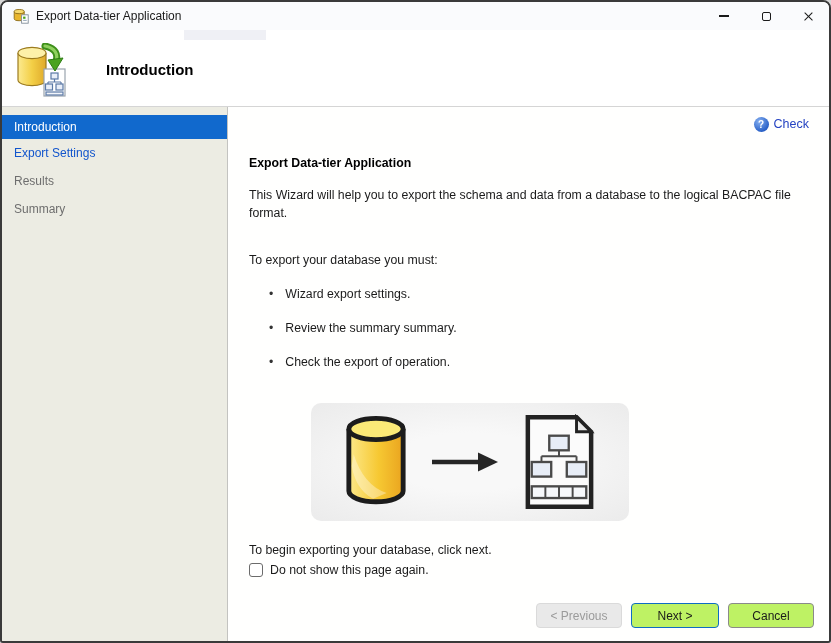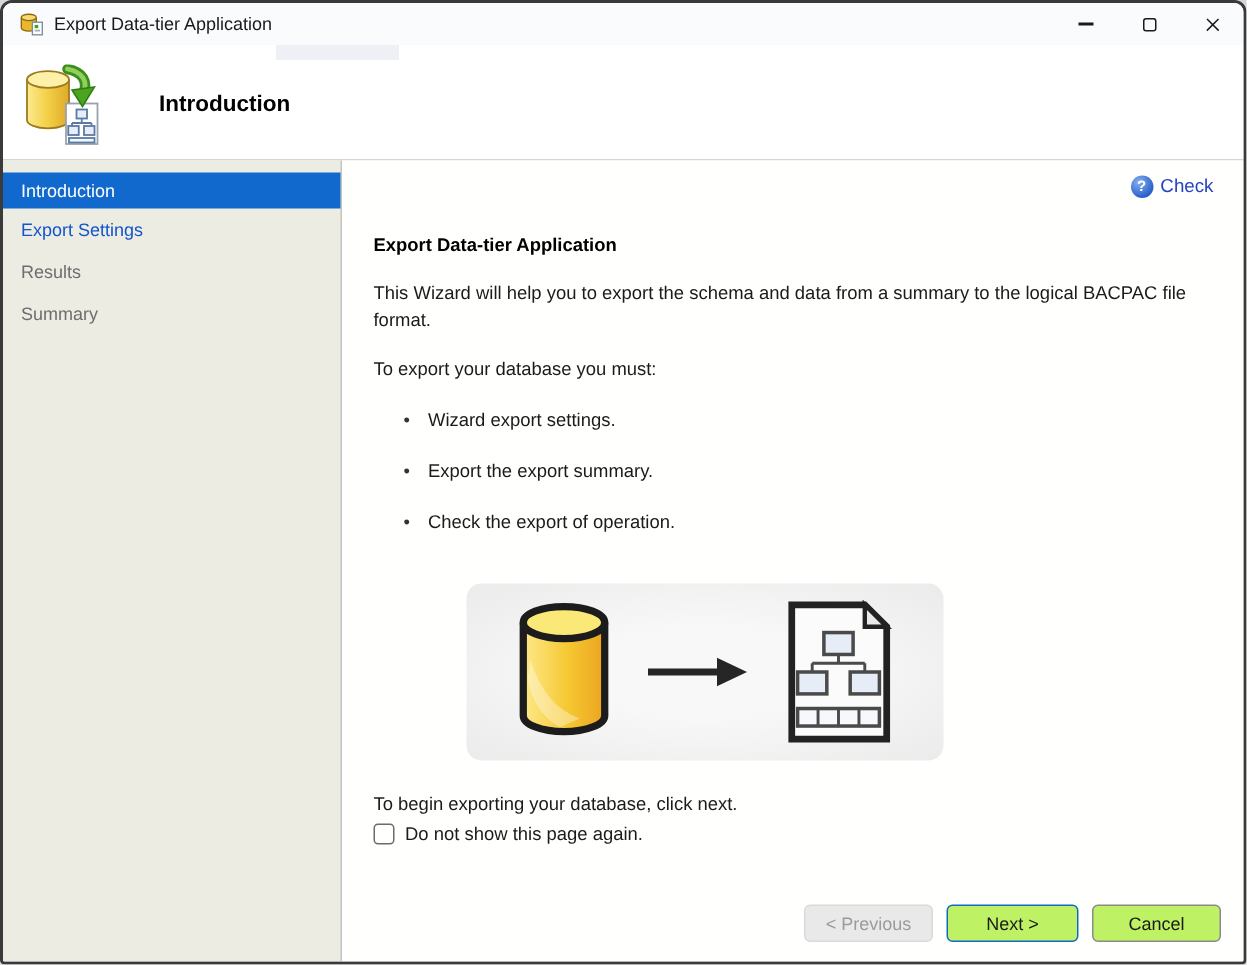--- a/index.html
+++ b/index.html
@@ -41,21 +41,21 @@
   .content { position:relative; flex:1; background:#fffffe; padding:0 20px 0 21px; font-size:12.3px; color:#1b1b1b; }
   .help-row { display:flex; justify-content:flex-end; align-items:center; gap:5px; margin-top:7px; height:20px; }
   .help-icon {
     width:15px; height:15px; border-radius:50%;
     background:radial-gradient(circle at 35% 30%, #86b0f0, #2b62c8 70%, #1c47a8);
     color:#fff; font-size:10px; font-weight:bold; display:flex; align-items:center; justify-content:center;
   }
   .help-label { color:#2543c2; font-size:12.5px; cursor:pointer; }
   .page-heading { margin-top:22px; font-size:12.3px; font-weight:bold; color:#000; }
   .desc { margin-top:16px; max-width:558px; line-height:1.5; }
-  .steps-intro { margin-top:16px; }
+  .steps-intro { margin-top:30px; }
   .bullet-row { margin-top:20px; padding-left:20px; display:flex; gap:12px; }
   .bullet-glyph { color:#333; }
   .graphic-panel {
     margin-top:34px; margin-left:62px; width:318px; height:118px; border-radius:10px;
     background:radial-gradient(ellipse at center, #f8f8f8 35%, #ebebeb 100%);
     display:flex; align-items:center; justify-content:center; gap:24px;
   }
   .begin-text { margin-top:22px; }
   .checkbox-row { margin-top:6px; display:flex; align-items:flex-end; gap:7px; }
   .checkbox {
@@ -138,31 +138,31 @@
 
     <div class="content">
 
       <div class="help-row">
         <span class="help-icon">?</span>
         <span class="help-label">Check</span>
       </div>
 
       <div class="page-heading">Export Data-tier Application</div>
 
-      <p class="desc">This Wizard will help you to export the schema and data from a summary to the logical BACPAC file format.</p>
+      <p class="desc">This Wizard will help you to export the schema and data from a database to the logical BACPAC file format.</p>
 
       <p class="steps-intro">To export your database you must:</p>
 
       <div class="bullet-row">
         <span class="bullet-glyph">•</span>
         <span>Wizard export settings.</span>
       </div>
       <div class="bullet-row">
         <span class="bullet-glyph">•</span>
-        <span>Export the export summary.</span>
+        <span>Review the summary summary.</span>
       </div>
       <div class="bullet-row">
         <span class="bullet-glyph">•</span>
         <span>Check the export of operation.</span>
       </div>
 
       <div class="graphic-panel">
         <svg width="64" height="94" viewBox="0 0 66 96">
           <defs>
             <linearGradient id="cg" x1="0" y1="0" x2="1" y2="0">

